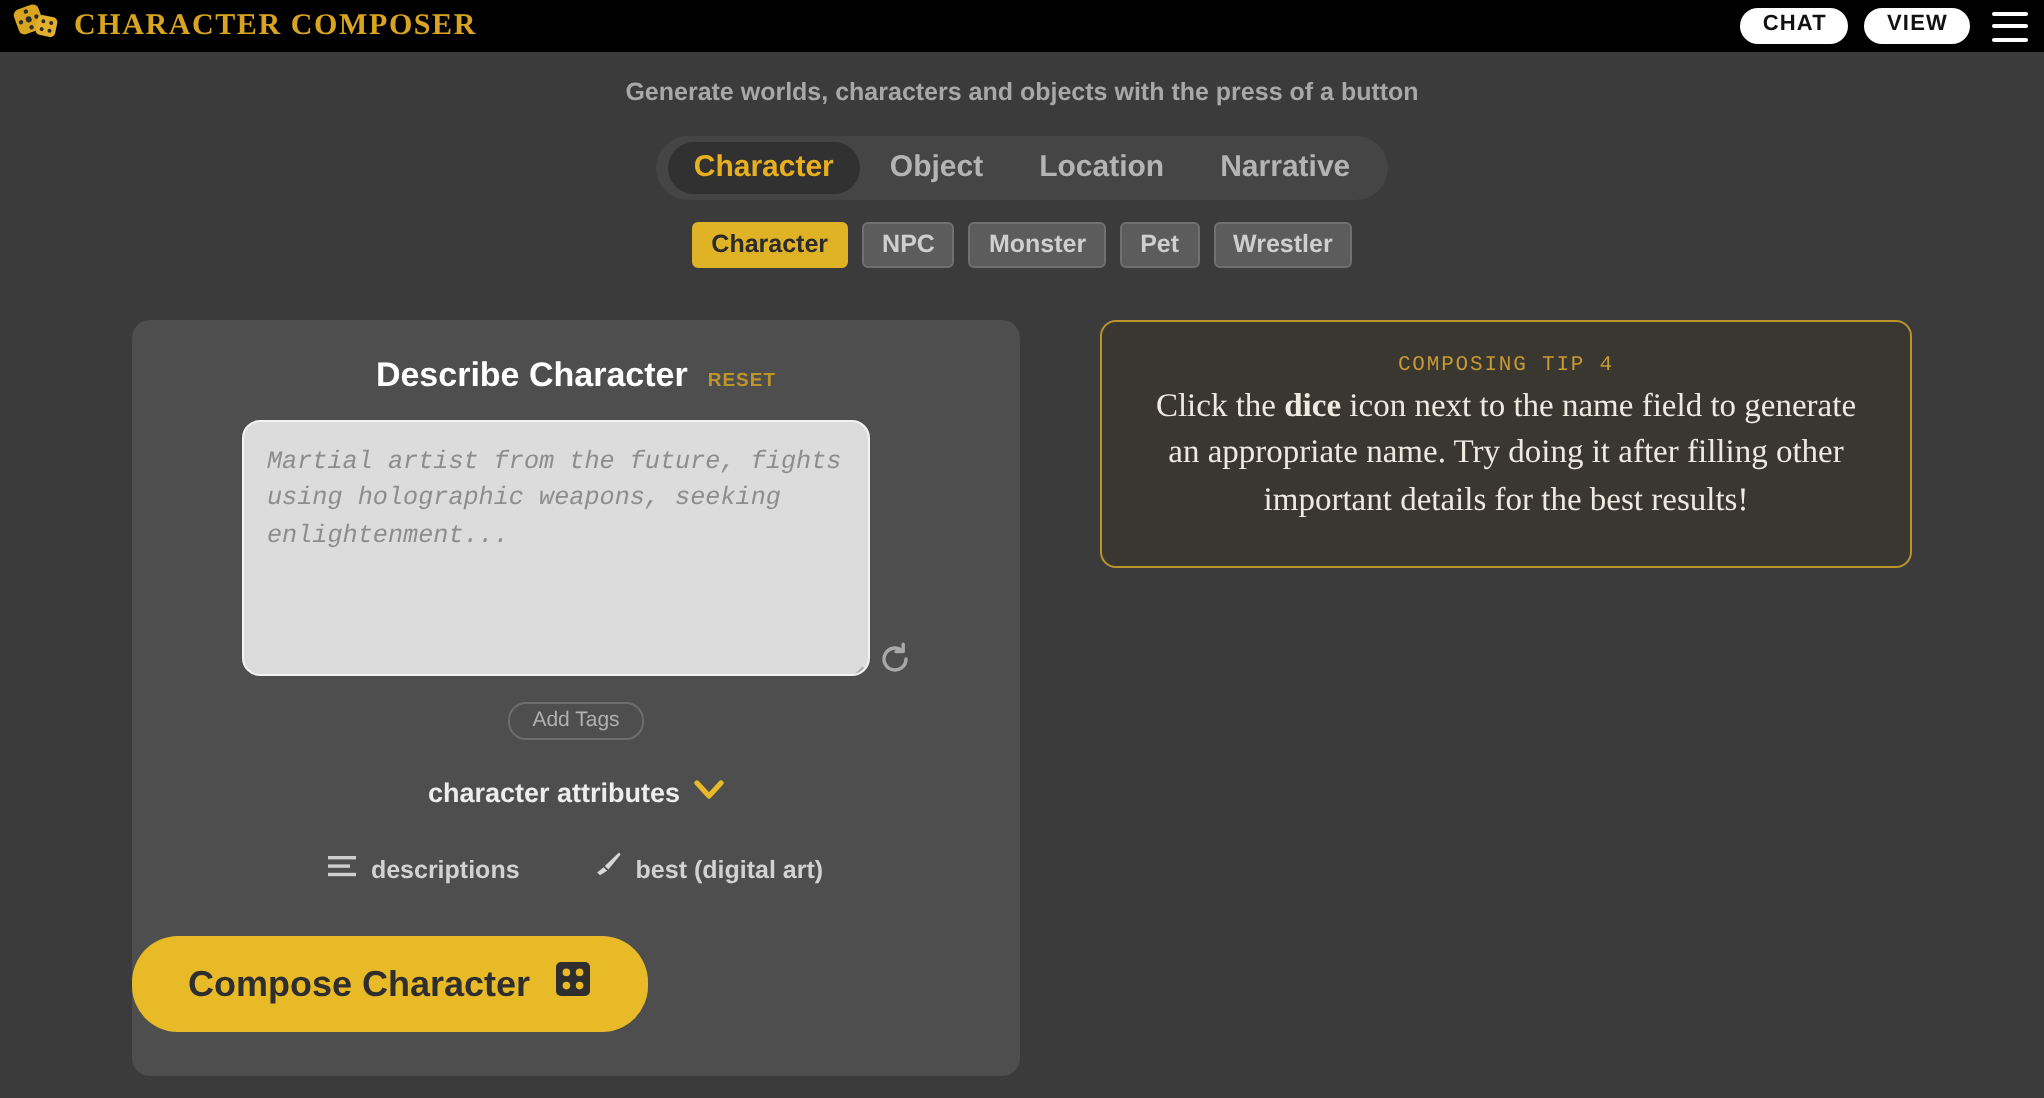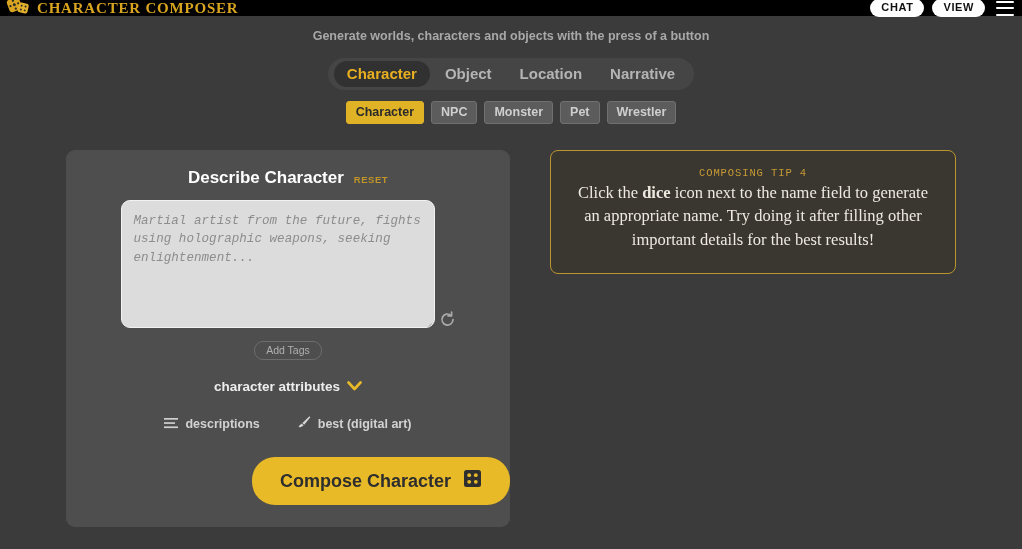--- a/index.html
+++ b/index.html
@@ -9,21 +9,21 @@
     overflow: hidden;
   }
   body {
     background: #3b3b3b;
     font-family: "Liberation Sans", sans-serif;
     color: #d8d8d8;
   }
 
   
   .topbar {
-    height: 16px;
+    height: 26px;
     background: #000000;
     display: flex;
     align-items: center;
     padding: 0 8px 0 6px;
     position: relative;
   }
   .brand {
     display: flex;
     align-items: center;
     gap: 7px;
@@ -259,21 +259,21 @@
     cursor: pointer;
   }
   .opt-label {
     font-size: 12.5px;
     font-weight: bold;
     color: #d2d2d2;
   }
 
   .compose-wrap {
     display: flex;
-    justify-content: flex-end;
+    justify-content: flex-start;
     margin-top: 24px;
     border-radius: 13px;
   }
   .compose-btn {
     background: #e8ba28;
     color: #2e2e2e;
     border: none;
     border-radius: 23px;
     font-size: 18px;
     font-weight: bold;

